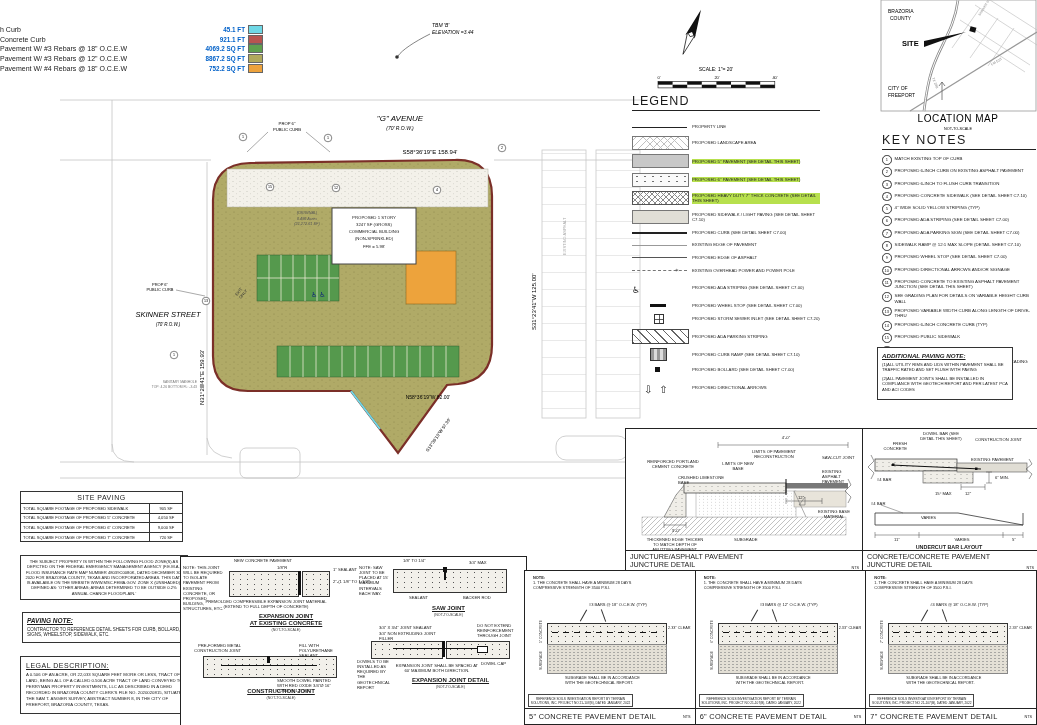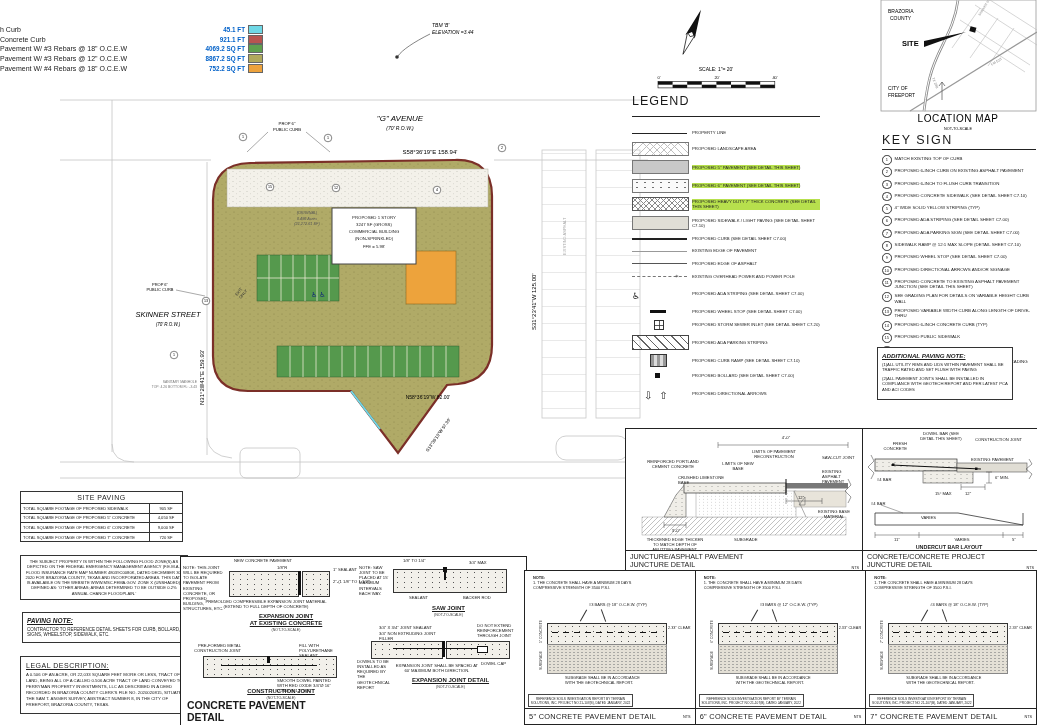--- a/index.html
+++ b/index.html
@@ -8,21 +8,21 @@
   .tc{text-align:center}.tr{text-align:right}
   .b{font-weight:bold}
   
   .qty{position:absolute;left:0;top:25px;width:263px;z-index:5}
   .qty-row{display:flex;align-items:center;height:9.6px}
   .qty-label{font-size:7px;white-space:nowrap}
   .qty-val{margin-left:auto;font-size:6.3px;font-weight:bold;color:#0060c8;padding-right:3px}
   .qty-sw{width:13px;height:7px;border:0.5px solid #666;flex:none}
   
   .legend{position:absolute;left:632px;top:94px;width:188px;z-index:4}
-  .lg-title{font-size:12.5px;letter-spacing:1px;border-bottom:1px solid #222;padding-bottom:8px;margin-bottom:12px}
+  .lg-title{font-size:12.5px;letter-spacing:1px;border-bottom:1px solid #222;padding-bottom:2px;margin-bottom:12px}
   .lg-item{display:flex;align-items:center;margin-bottom:4.6px;min-height:8px}
   .lg-sw{width:60px;flex:none;display:flex;align-items:center}
   .lg-label{font-size:4.3px;line-height:1.25;color:#222}
   .lg-label.hl{background:#b7e04d}
   .sw{display:block}
   .sw-line{width:55px;border-top:1.4px solid #222}
   .sw-landscape{width:55px;height:12px;border:0.5px solid #777;background:repeating-linear-gradient(45deg,#c0c0c0 0,#c0c0c0 .6px,transparent .6px,transparent 5px),repeating-linear-gradient(-45deg,#c0c0c0 0,#c0c0c0 .6px,transparent .6px,transparent 5px)}
   .sw-5in{width:55px;height:12px;border:.5px solid #777;background:#c8c8c8}
   .sw-6in{width:55px;height:12px;border:.5px solid #777;background-color:#fafafa;background-image:radial-gradient(#707070 .5px,transparent .6px);background-size:8px 5px}
   .sw-7in{width:55px;height:12px;border:.5px solid #555;background:repeating-linear-gradient(45deg,#8a8a8a 0,#8a8a8a .7px,transparent .7px,transparent 4px),repeating-linear-gradient(-45deg,#8a8a8a 0,#8a8a8a .7px,transparent .7px,transparent 4px)}
@@ -412,21 +412,21 @@
       </g>
     <g transform="translate(52,78) rotate(68)">
         <text font-size="3.5" fill="#888">TX 288</text>
       </g>
     <path d="M62,100 L62,82 M59,86 L62,82 L65,86" stroke="#666" stroke-width="0.8" fill="none"></path>
     <text x="78" y="122" font-size="10" text-anchor="middle" letter-spacing="0.5">LOCATION MAP</text>
     <text x="78" y="130" font-size="3.8" text-anchor="middle">NOT-TO-SCALE</text>
   </svg>
 
   <div class="keynotes">
-    <div class="kn-title">KEY SIGN</div>
+    <div class="kn-title">KEY NOTES</div>
     <div>
 
         <div class="kn-item">
           <span class="kn-num">1</span>
           <span class="kn-text">MATCH EXISTING TOP OF CURB</span>
         </div>
 
         <div class="kn-item">
           <span class="kn-num">2</span>
           <span class="kn-text">PROPOSED 6-INCH CURB ON EXISTING ASPHALT PAVEMENT</span>
@@ -568,24 +568,20 @@
 
     <div class="t tr" style="left:8px;top:86px;width:52px">PRE-FORMED METAL CONSTRUCTION JOINT</div>
     <div class="t" style="left:118px;top:86px;width:48px">FILL WITH POLYURETHANE SEALANT</div>
     <div class="conc" style="left:22px;top:99px;width:132px;height:20px"></div>
     <div class="joint-v" style="left:86px;top:99px;width:3px;height:7px"></div>
     <div class="dowel" style="left:40px;top:108px;width:96px"></div>
     <div class="t" style="left:96px;top:121px;width:60px">SMOOTH DOWEL PAINTED WITH RED OXIDE 3/4"Ø 16" LONG @ 12" O.C.</div>
     <div class="dt-title" style="left:40px;top:131px;width:120px">CONSTRUCTION JOINT</div>
     <div class="dt-nts" style="left:40px;top:138.5px;width:120px">(NOT-TO-SCALE)</div>
 
-    <div class="cpd-big">
-      <div>CONCRETE PAVEMENT</div>
-      <div>DETAIL</div>
-    </div>
 
     <div class="t" style="left:178px;top:8px;width:32px">NOTE: SAW JOINT TO BE PLACED AT 15' MAXIMUM INTERVALS EACH WAY.</div>
     <div class="t" style="left:222px;top:1px;width:36px">1/8" TO 1/4"</div>
     <div class="t" style="left:288px;top:3px;width:30px">3/4" MAX</div>
     <div class="conc" style="left:212px;top:12px;width:112px;height:22px"></div>
     <div class="joint-v" style="left:262px;top:10px;width:4px;height:5px"></div>
     <div class="joint-v" style="left:263px;top:14px;width:2px;height:9px"></div>
     <div class="t" style="left:228px;top:38px;width:30px">SEALANT</div>
     <div class="t" style="left:282px;top:38px;width:36px">BACKER ROD</div>
     <div class="dt-title" style="left:215px;top:48px;width:105px">SAW JOINT</div>
@@ -687,21 +683,21 @@
     <div class="t" style="left:102px;top:62px;width:16px">12"</div>
     <div class="t" style="left:8px;top:72px;width:26px">#4 BAR</div>
     <div class="t" style="left:58px;top:86px;width:24px">VARIES</div>
     <div class="t tc" style="left:24px;top:108px;width:20px">11"</div>
     <div class="t tc" style="left:86px;top:108px;width:26px">VARIES</div>
     <div class="t tc" style="left:144px;top:108px;width:14px">5"</div>
     <div class="t tc b" style="left:36px;top:115px;width:100px;font-size:5.4px">UNDERCUT BAR LAYOUT</div>
     <div class="t tc" style="left:36px;top:122px;width:100px;font-size:3.5px">SEE ROADWAY SECTION FOR REBAR</div>
     <div class="jp-title">
       <div class="jp-title-text">
-          <div>CONCRETE/CONCRETE PROJECT</div>
+          <div>CONCRETE/CONCRETE PAVEMENT</div>
           <div>JUNCTURE DETAIL</div>
         </div>
       <div class="jp-nts">NTS</div>
     </div>
   </div>
 
   <div class="pvrow">
 
       <div class="pv-panel">
         <div class="t b" style="left:8px;top:5px;width:110px;font-size:3.9px">NOTE:</div>

